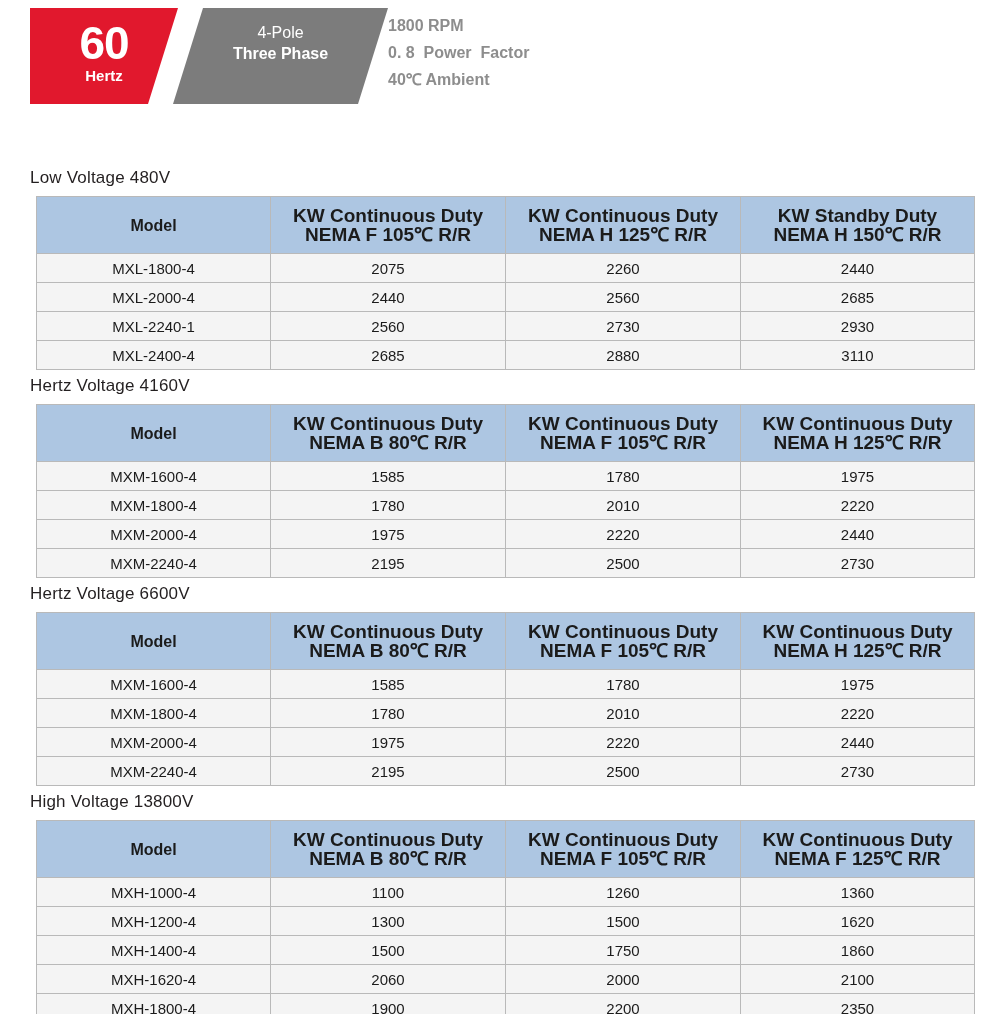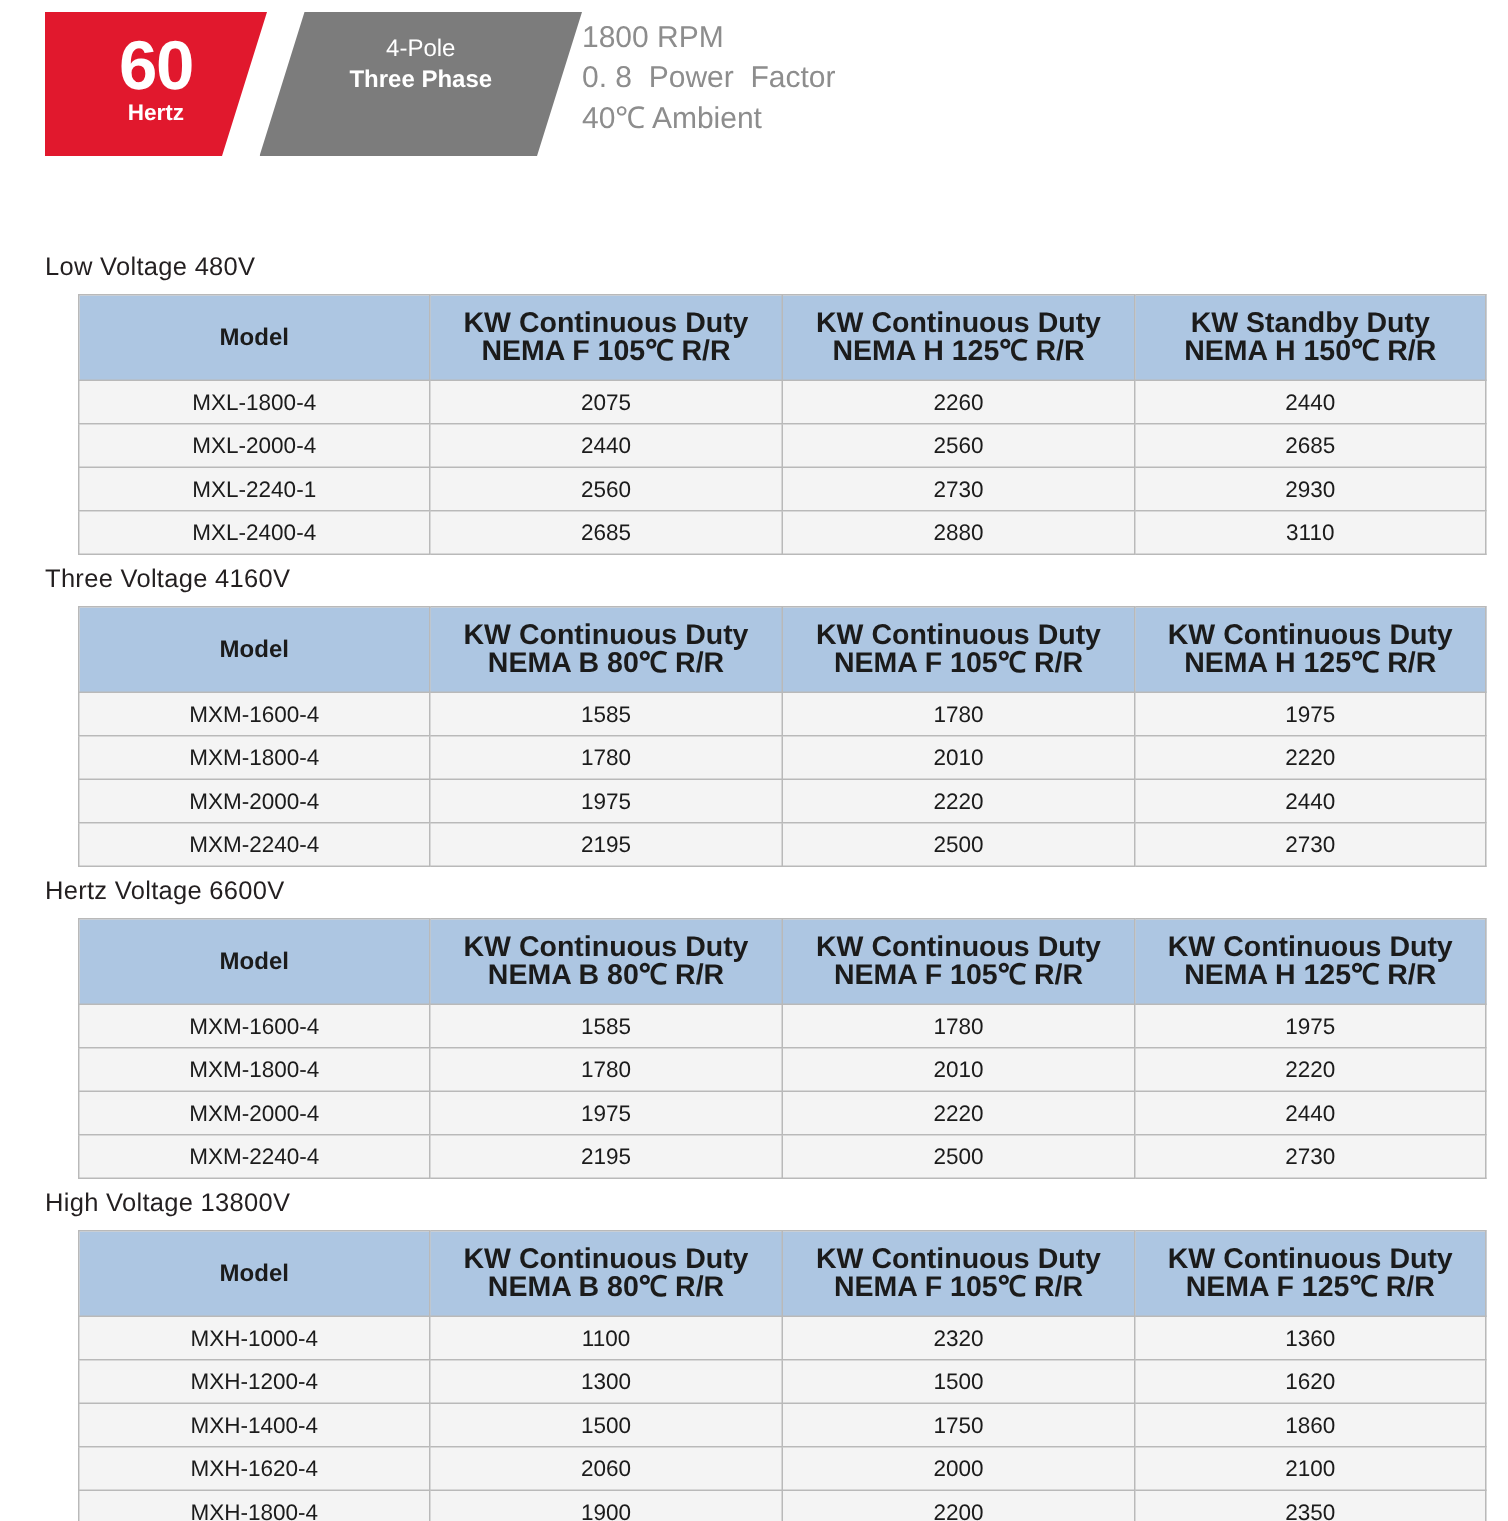--- a/index.html
+++ b/index.html
@@ -76,22 +76,23 @@
     display: block;
     font-size: 16px;
     font-weight: bold;
     line-height: 22px;
   }
   .specs {
     position: absolute;
     left: 388px;
     top: 12px;
     color: #8d8d8d;
-    font-size: 20px;
+    font-size: 16px;
     line-height: 27px;
+    font-weight: bold;
   }
   .specs div { white-space: pre; }
 
   
   .content {
     position: absolute;
     left: 0;
     top: 112px;
     width: 1005px;
   }
@@ -102,21 +103,21 @@
     font-size: 17px;
     font-weight: normal;
     color: #231f20;
     margin: 0 0 8px 30px;
     letter-spacing: 0.2px;
   }
   .section:first-child .section-title { margin-top: 56px; }
 
   table.spec {
     border-collapse: collapse;
-    margin-left: 52px;
+    margin-left: 36px;
     width: 938px;
     table-layout: fixed;
   }
   table.spec th, table.spec td {
     border: 1px solid #b9b9b9;
     text-align: center;
     vertical-align: middle;
   }
   table.spec thead th {
     background: #adc6e2;
@@ -207,21 +208,21 @@
           <tr>
             <td>MXL-2400-4</td>
             <td>2685</td>
             <td>2880</td>
             <td>3110</td>
           </tr>
         </tbody>
       </table>
     </div>
     <div class="section">
-      <div class="section-title">Three Voltage  4160V</div>
+      <div class="section-title">Hertz Voltage  4160V</div>
       <table class="spec">
         <colgroup>
           <col class="c-model">
           <col class="c-d1">
           <col class="c-d2">
           <col class="c-d3">
         </colgroup>
         <thead>
           <tr>
             <th class="model-col"><span>Model</span></th>
@@ -317,21 +318,21 @@
             <th class="model-col"><span>Model</span></th>
             <th><span>KW Continuous Duty</span><span class="sub">NEMA B  80℃ R/R</span></th>
             <th><span>KW Continuous Duty</span><span class="sub">NEMA F  105℃ R/R</span></th>
             <th><span>KW Continuous Duty</span><span class="sub">NEMA F  125℃ R/R</span></th>
           </tr>
         </thead>
         <tbody>
           <tr>
             <td>MXH-1000-4</td>
             <td>1100</td>
-            <td>2320</td>
+            <td>1260</td>
             <td>1360</td>
           </tr>
           <tr>
             <td>MXH-1200-4</td>
             <td>1300</td>
             <td>1500</td>
             <td>1620</td>
           </tr>
           <tr>
             <td>MXH-1400-4</td>

